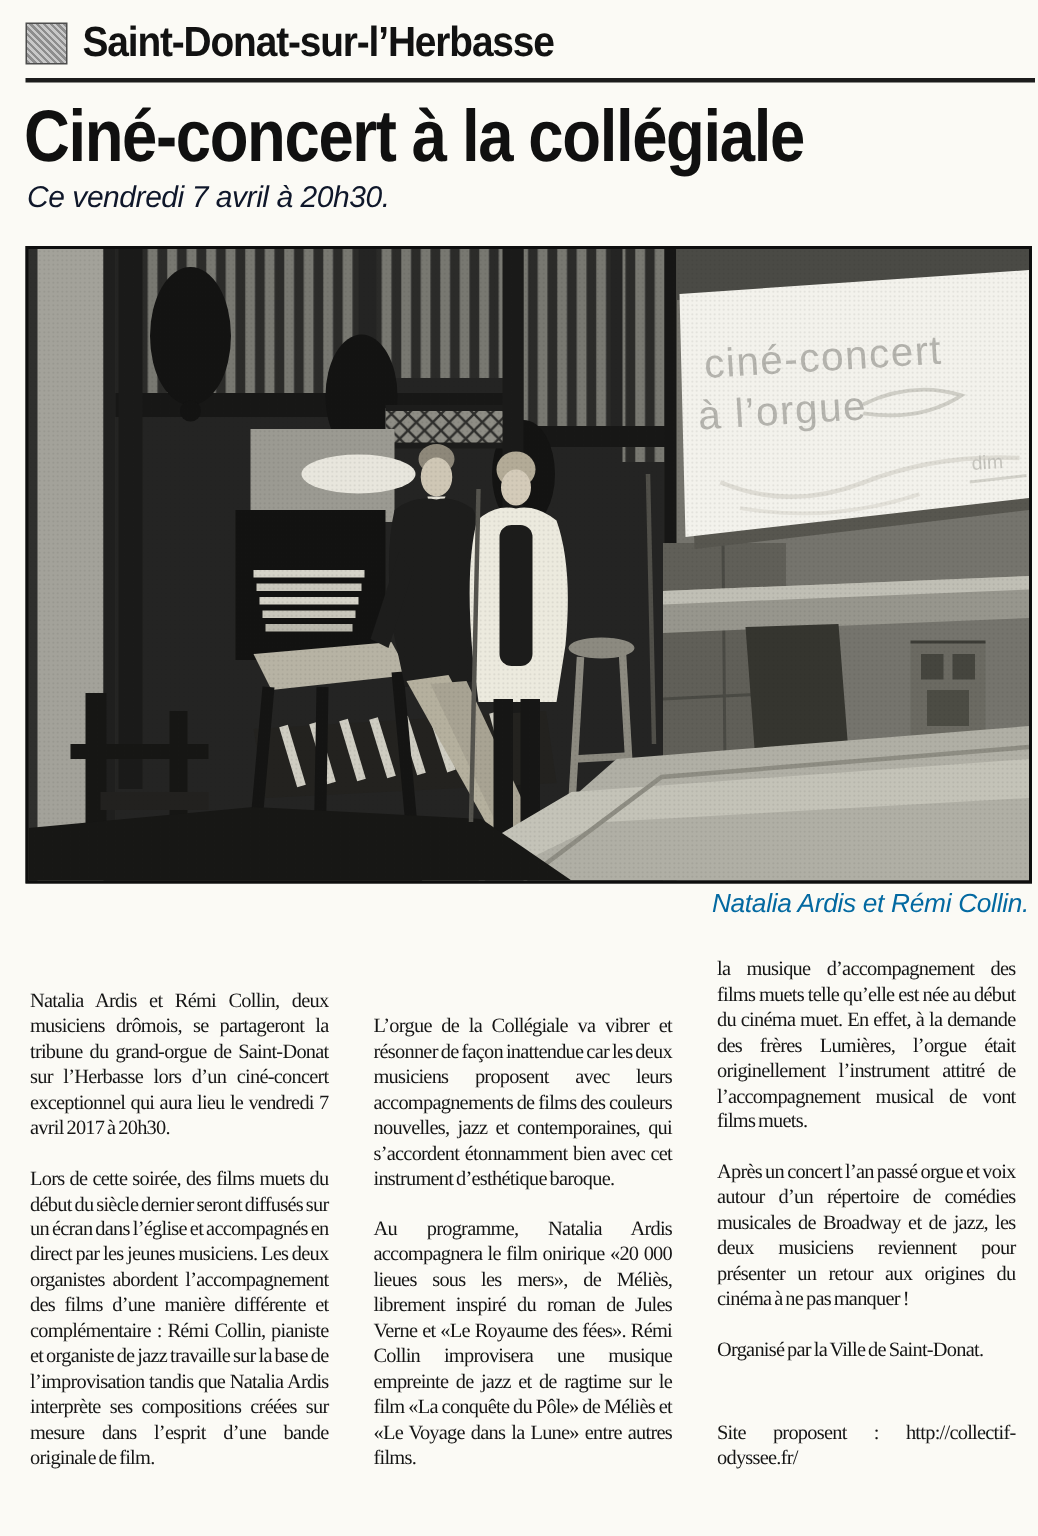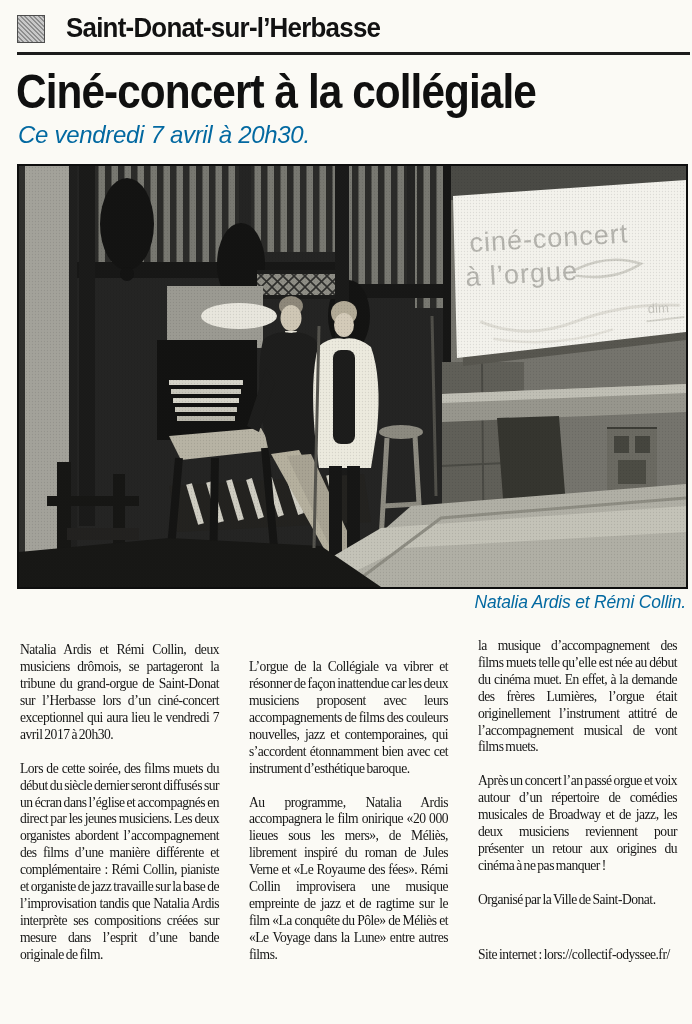--- a/index.html
+++ b/index.html
@@ -4,42 +4,42 @@
 <style>
   html,body{margin:0;padding:0;}
   body{
     width:692px;height:1024px;position:relative;overflow:hidden;
     background:#fbfaf5;color:#161616;
     font-family:"Liberation Serif",serif;
   }
   .page{position:absolute;inset:0;}
 
   
-  .kicker-row{position:absolute;left:17px;top:13px;display:flex;align-items:center;gap:21px;}
+  .kicker-row{position:absolute;left:17px;top:13px;display:flex;align-items:center;gap:10px;}
   .kicker-icon{
     width:28px;height:28px;flex:0 0 auto;
     background:repeating-linear-gradient(45deg,#8d8d8d 0 1.6px,#c8c8c8 1.6px 3.2px);
     border:1px solid #4d4d4d;box-sizing:border-box;
   }
   .kicker{
     margin:0;font-family:"Liberation Sans",sans-serif;font-weight:700;
     font-size:27px;letter-spacing:-0.8px;white-space:nowrap;
     transform:scale(.96,1.04);transform-origin:left center;color:#121212;
   }
   .rule{position:absolute;left:17px;right:2px;top:52px;height:2.5px;background:#1c1c1c;}
   .headline{
     margin:0;position:absolute;left:16px;top:62px;
     font-family:"Liberation Sans",sans-serif;font-weight:700;
     font-size:46px;letter-spacing:-1px;white-space:nowrap;
     transform:scale(.92,1.06);transform-origin:left top;color:#101010;
   }
   .subheadline{
     margin:0;position:absolute;left:18px;top:121px;
     font-family:"Liberation Sans",sans-serif;font-style:italic;font-weight:500;
-    font-size:24px;letter-spacing:-0.3px;color:#0369a1;
+    font-size:20px;letter-spacing:-0.3px;color:#0f172a;
   }
 
   
   .photo{
     margin:0;position:absolute;left:17px;top:164px;width:671px;height:425px;
     border:2px solid #0e0e0e;box-sizing:border-box;background:#2f2f2d;overflow:hidden;
   }
   .photo svg{display:block;width:100%;height:100%;}
   .caption{
     margin:0;position:absolute;right:6px;top:592px;
@@ -258,17 +258,17 @@
       <p>Lors de cette soirée, des films muets du début du siècle dernier seront diffusés sur un écran dans l’église et accompagnés en direct par les jeunes musiciens. Les deux organistes abordent l’accompagnement des films d’une manière différente et complémentaire : Rémi Collin, pianiste et organiste de jazz travaille sur la base de l’improvisation tandis que Natalia Ardis interprète ses compositions créées sur mesure dans l’esprit d’une bande originale de film.</p>
     </div>
     <div class="col">
       <p>L’orgue de la Collégiale va vibrer et résonner de façon inattendue car les deux musiciens proposent avec leurs accompagnements de films des couleurs nouvelles, jazz et contemporaines, qui s’accordent étonnamment bien avec cet instrument d’esthétique baroque.</p>
       <p>Au programme, Natalia Ardis accompagnera le film onirique «20 000 lieues sous les mers», de Méliès, librement inspiré du roman de Jules Verne et «Le Royaume des fées». Rémi Collin improvisera une musique empreinte de jazz et de ragtime sur le film «La conquête du Pôle» de Méliès et «Le Voyage dans la Lune» entre autres films.</p>
     </div>
     <div class="col">
       <p>la musique d’accompagnement des films muets telle qu’elle est née au début du cinéma muet. En effet, à la demande des frères Lumières, l’orgue était originellement l’instrument attitré de l’accompagnement musical de vont films muets.</p>
       <p>Après un concert l’an passé orgue et voix autour d’un répertoire de comédies musicales de Broadway et de jazz, les deux musiciens reviennent pour présenter un retour aux origines du cinéma à ne pas manquer !</p>
       <p>Organisé par la Ville de Saint-Donat.</p>
-      <p class="spaced">Site internet : lors://collectif-odyssee.fr/</p>
+      <p class="spaced">Site proposent : http://collectif-odyssee.fr/</p>
     </div>
   </main>
 
 </div>
 
 </body></html>

